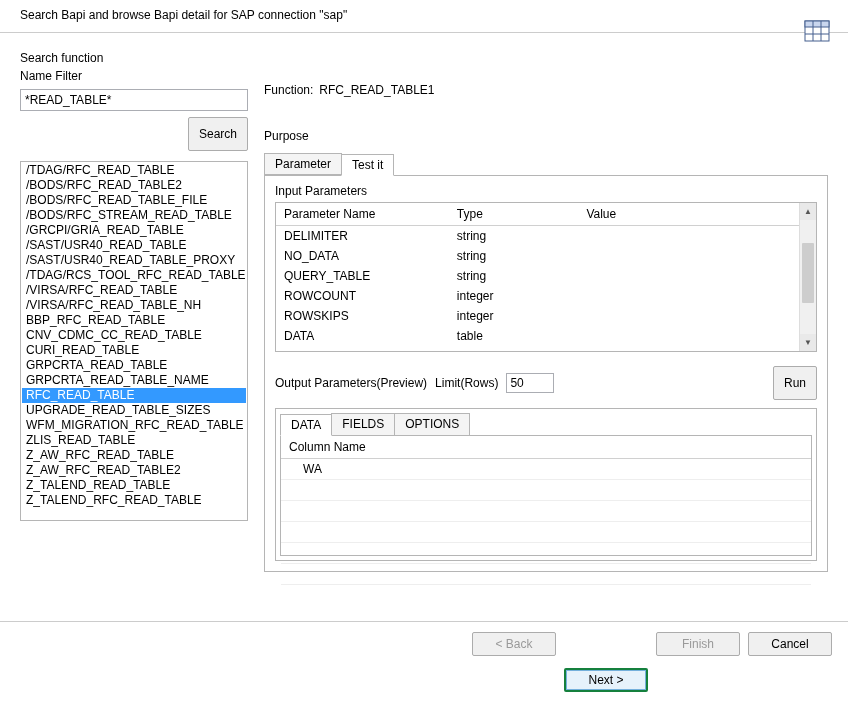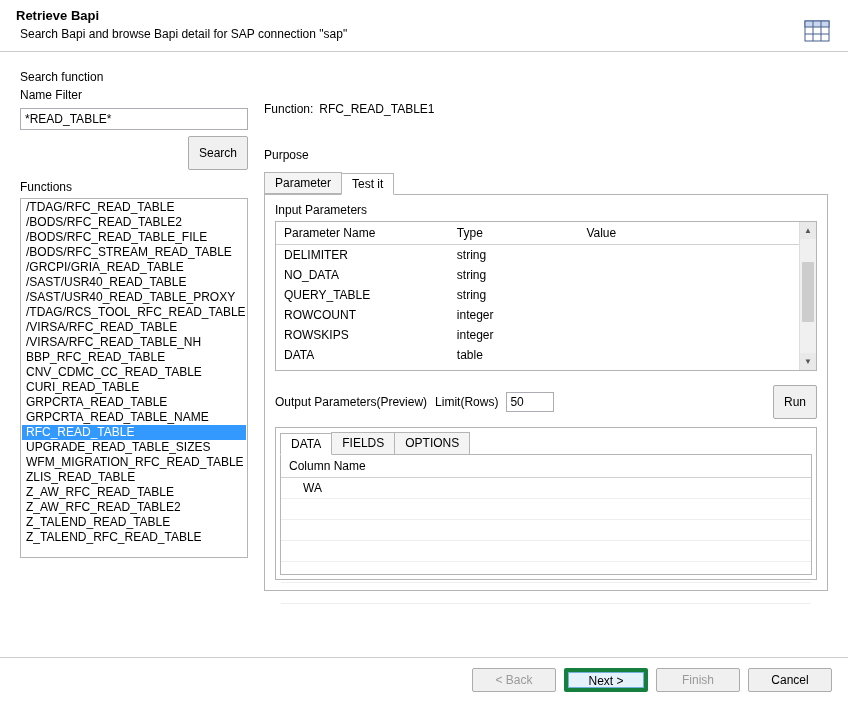--- a/index.html
+++ b/index.html
@@ -250,33 +250,33 @@
     display: flex;
     justify-content: flex-end;
     gap: 8px;
     background: #fff;
   }
   .footer .btn {
     width: 84px;
     height: 24px;
   }
   .footer .btn.primary {
-    border: 4px solid #15803d;
+    border: 2px solid #15803d;
     background: #e6f2fb;
     box-shadow: 0 0 0 1px #74b0dc inset;
+    margin-top: 36px;
   }
   .footer .btn.disabled {
     color: #9a9a9a;
   }
 </style>
 </head>
 <body>
 
 <div class="header">
-  <h1>Retrieve Bapi</h1>
   <div class="subtitle">Search Bapi and browse Bapi detail for SAP connection  "sap"</div>
   <div class="header-icon">
     <svg width="26" height="22">
       <rect x="1" y="1" width="24" height="20" fill="#fff" stroke="#455f8e" stroke-width="1"></rect>
       <rect x="1" y="1" width="24" height="6" fill="#c9d6ee" stroke="#455f8e" stroke-width="1"></rect>
       <line x1="9" y1="1" x2="9" y2="21" stroke="#455f8e"></line>
       <line x1="17" y1="1" x2="17" y2="21" stroke="#455f8e"></line>
       <line x1="1" y1="14" x2="25" y2="14" stroke="#455f8e"></line>
     </svg>
   </div>
@@ -284,21 +284,20 @@
 <hr class="divider">
 
 <div class="content">
   <div class="left-col">
     <span class="label">Search function</span>
     <span class="label">Name Filter</span>
     <input class="name-filter-input" type="text" value="*READ_TABLE*" style="">
     <div class="search-btn-row">
       <button class="btn">Search</button>
     </div>
-    <span class="label">Functions</span>
     <div class="functions-box" id="functions-box">
         <div class="item">/TDAG/RFC_READ_TABLE</div>
         <div class="item">/BODS/RFC_READ_TABLE2</div>
         <div class="item">/BODS/RFC_READ_TABLE_FILE</div>
         <div class="item">/BODS/RFC_STREAM_READ_TABLE</div>
         <div class="item">/GRCPI/GRIA_READ_TABLE</div>
         <div class="item">/SAST/USR40_READ_TABLE</div>
         <div class="item">/SAST/USR40_READ_TABLE_PROXY</div>
         <div class="item">/TDAG/RCS_TOOL_RFC_READ_TABLE</div>
         <div class="item">/VIRSA/RFC_READ_TABLE</div>

